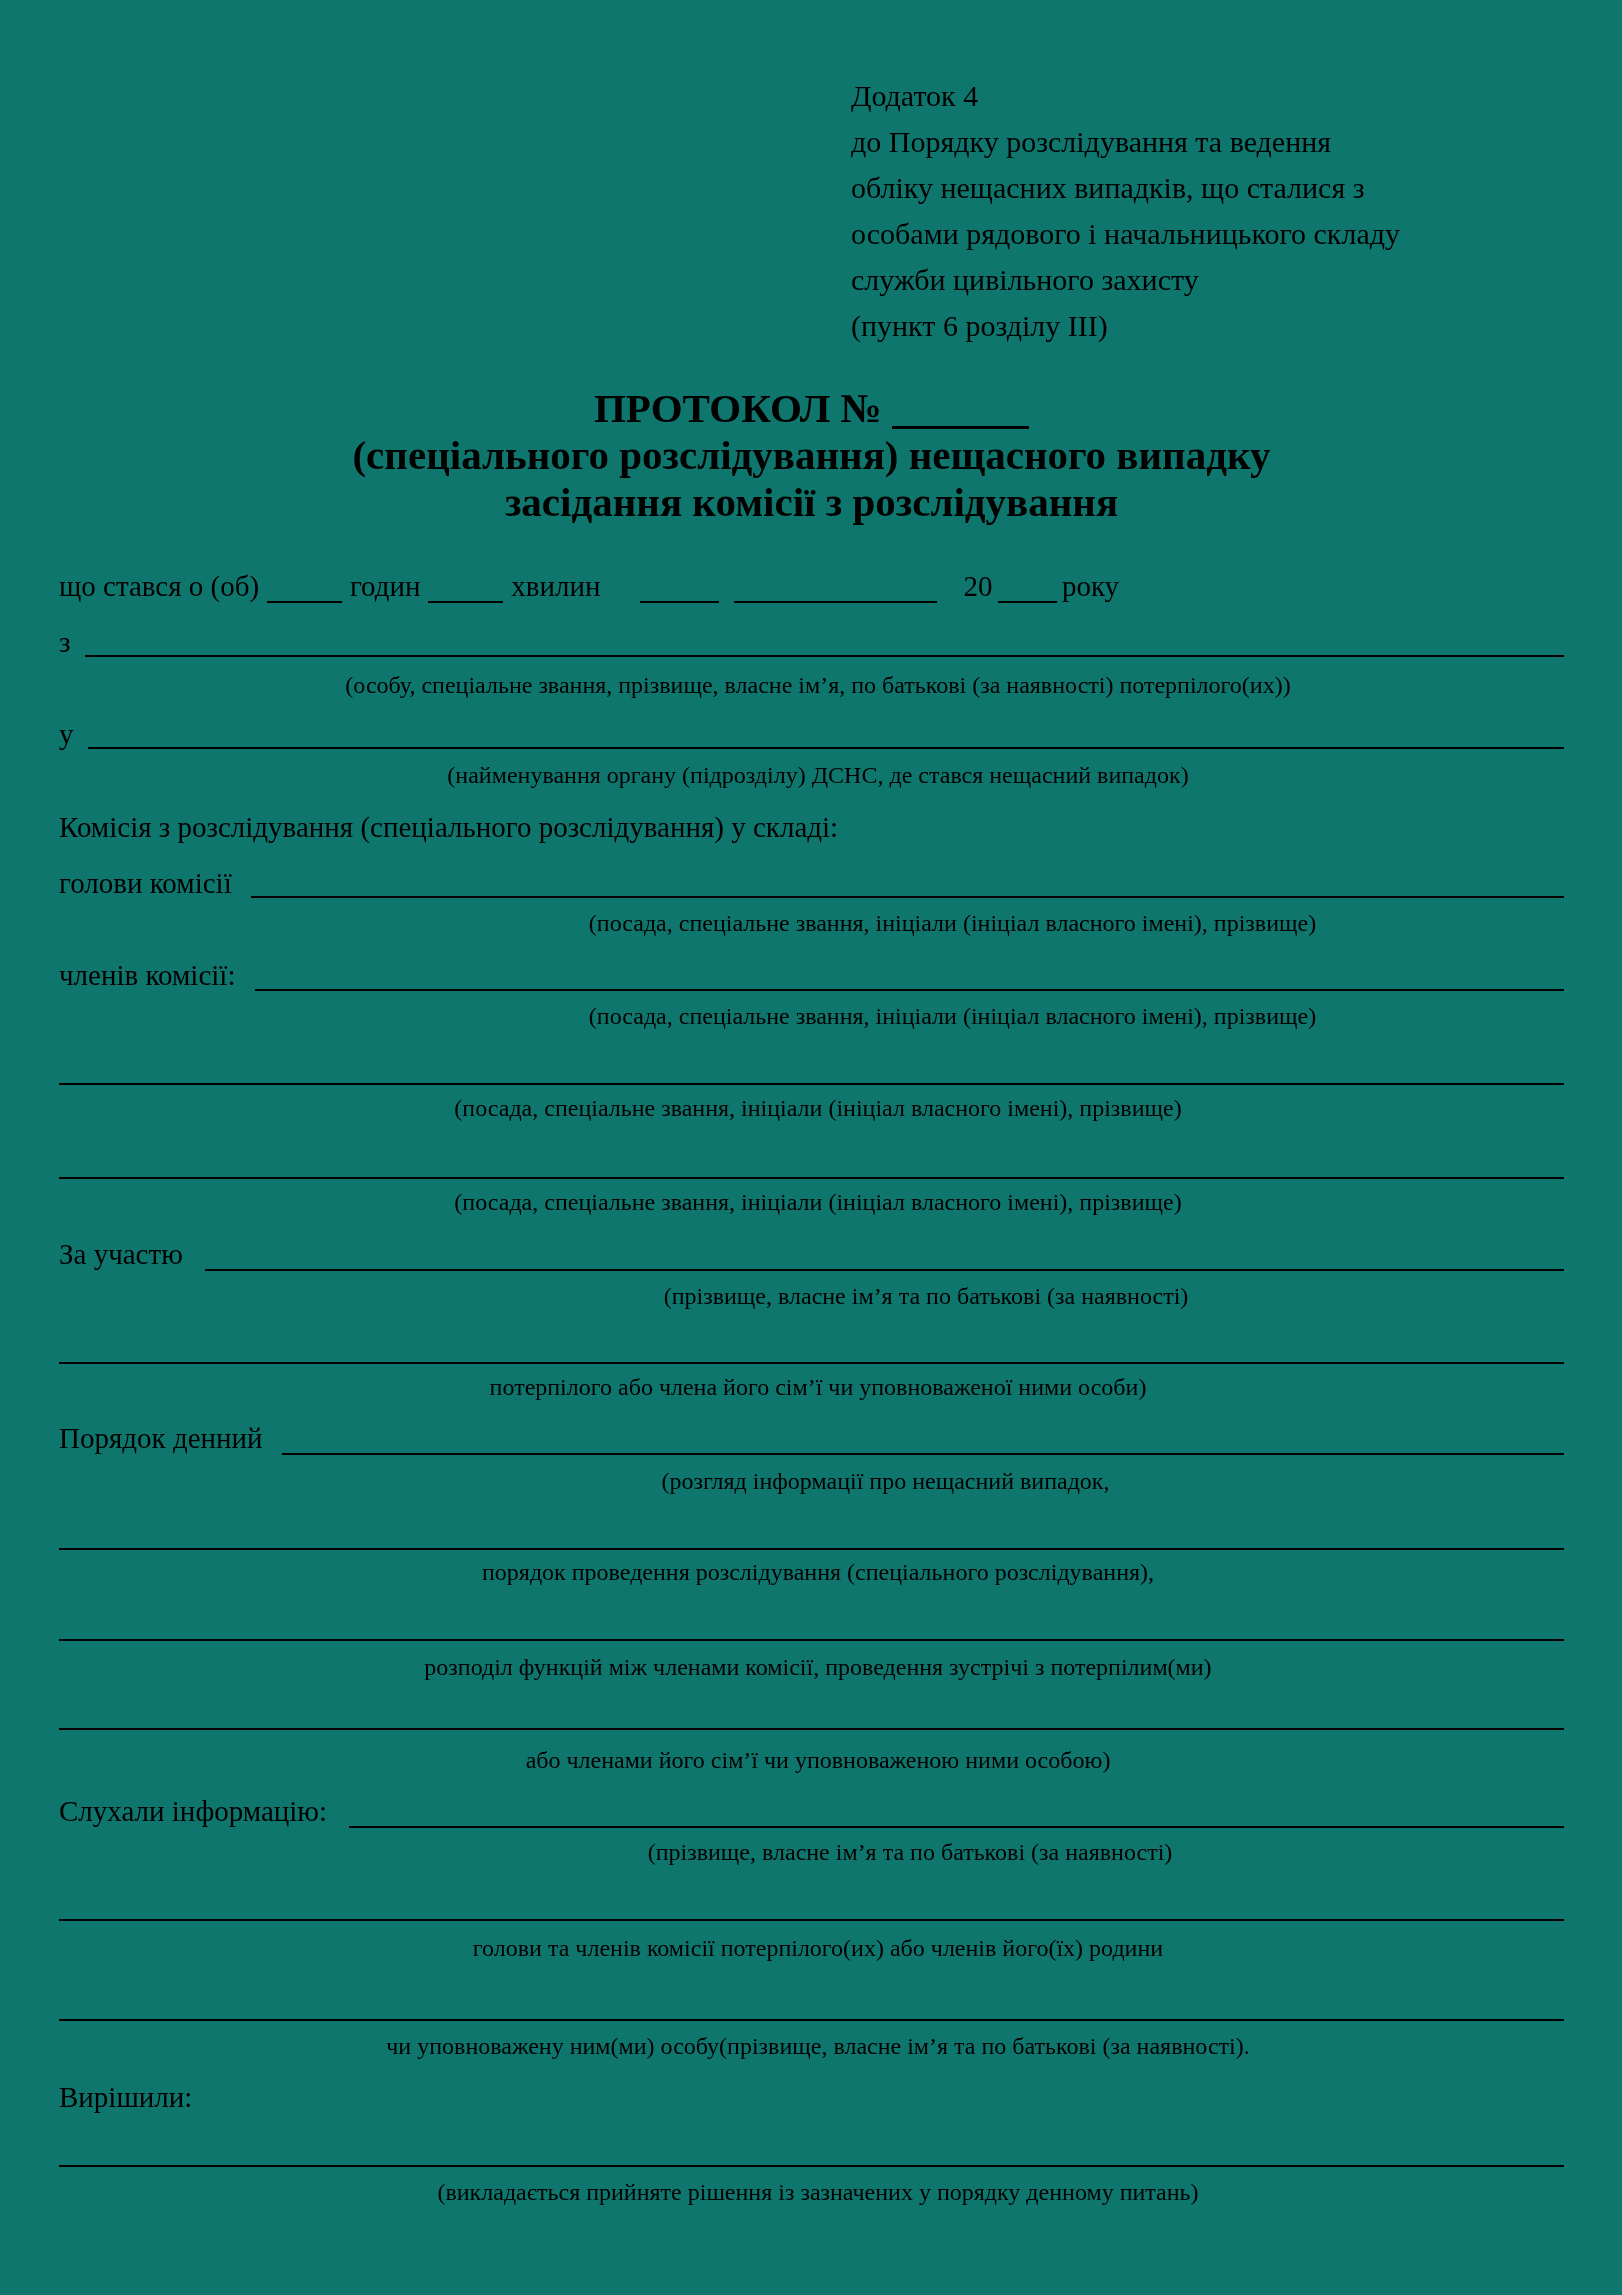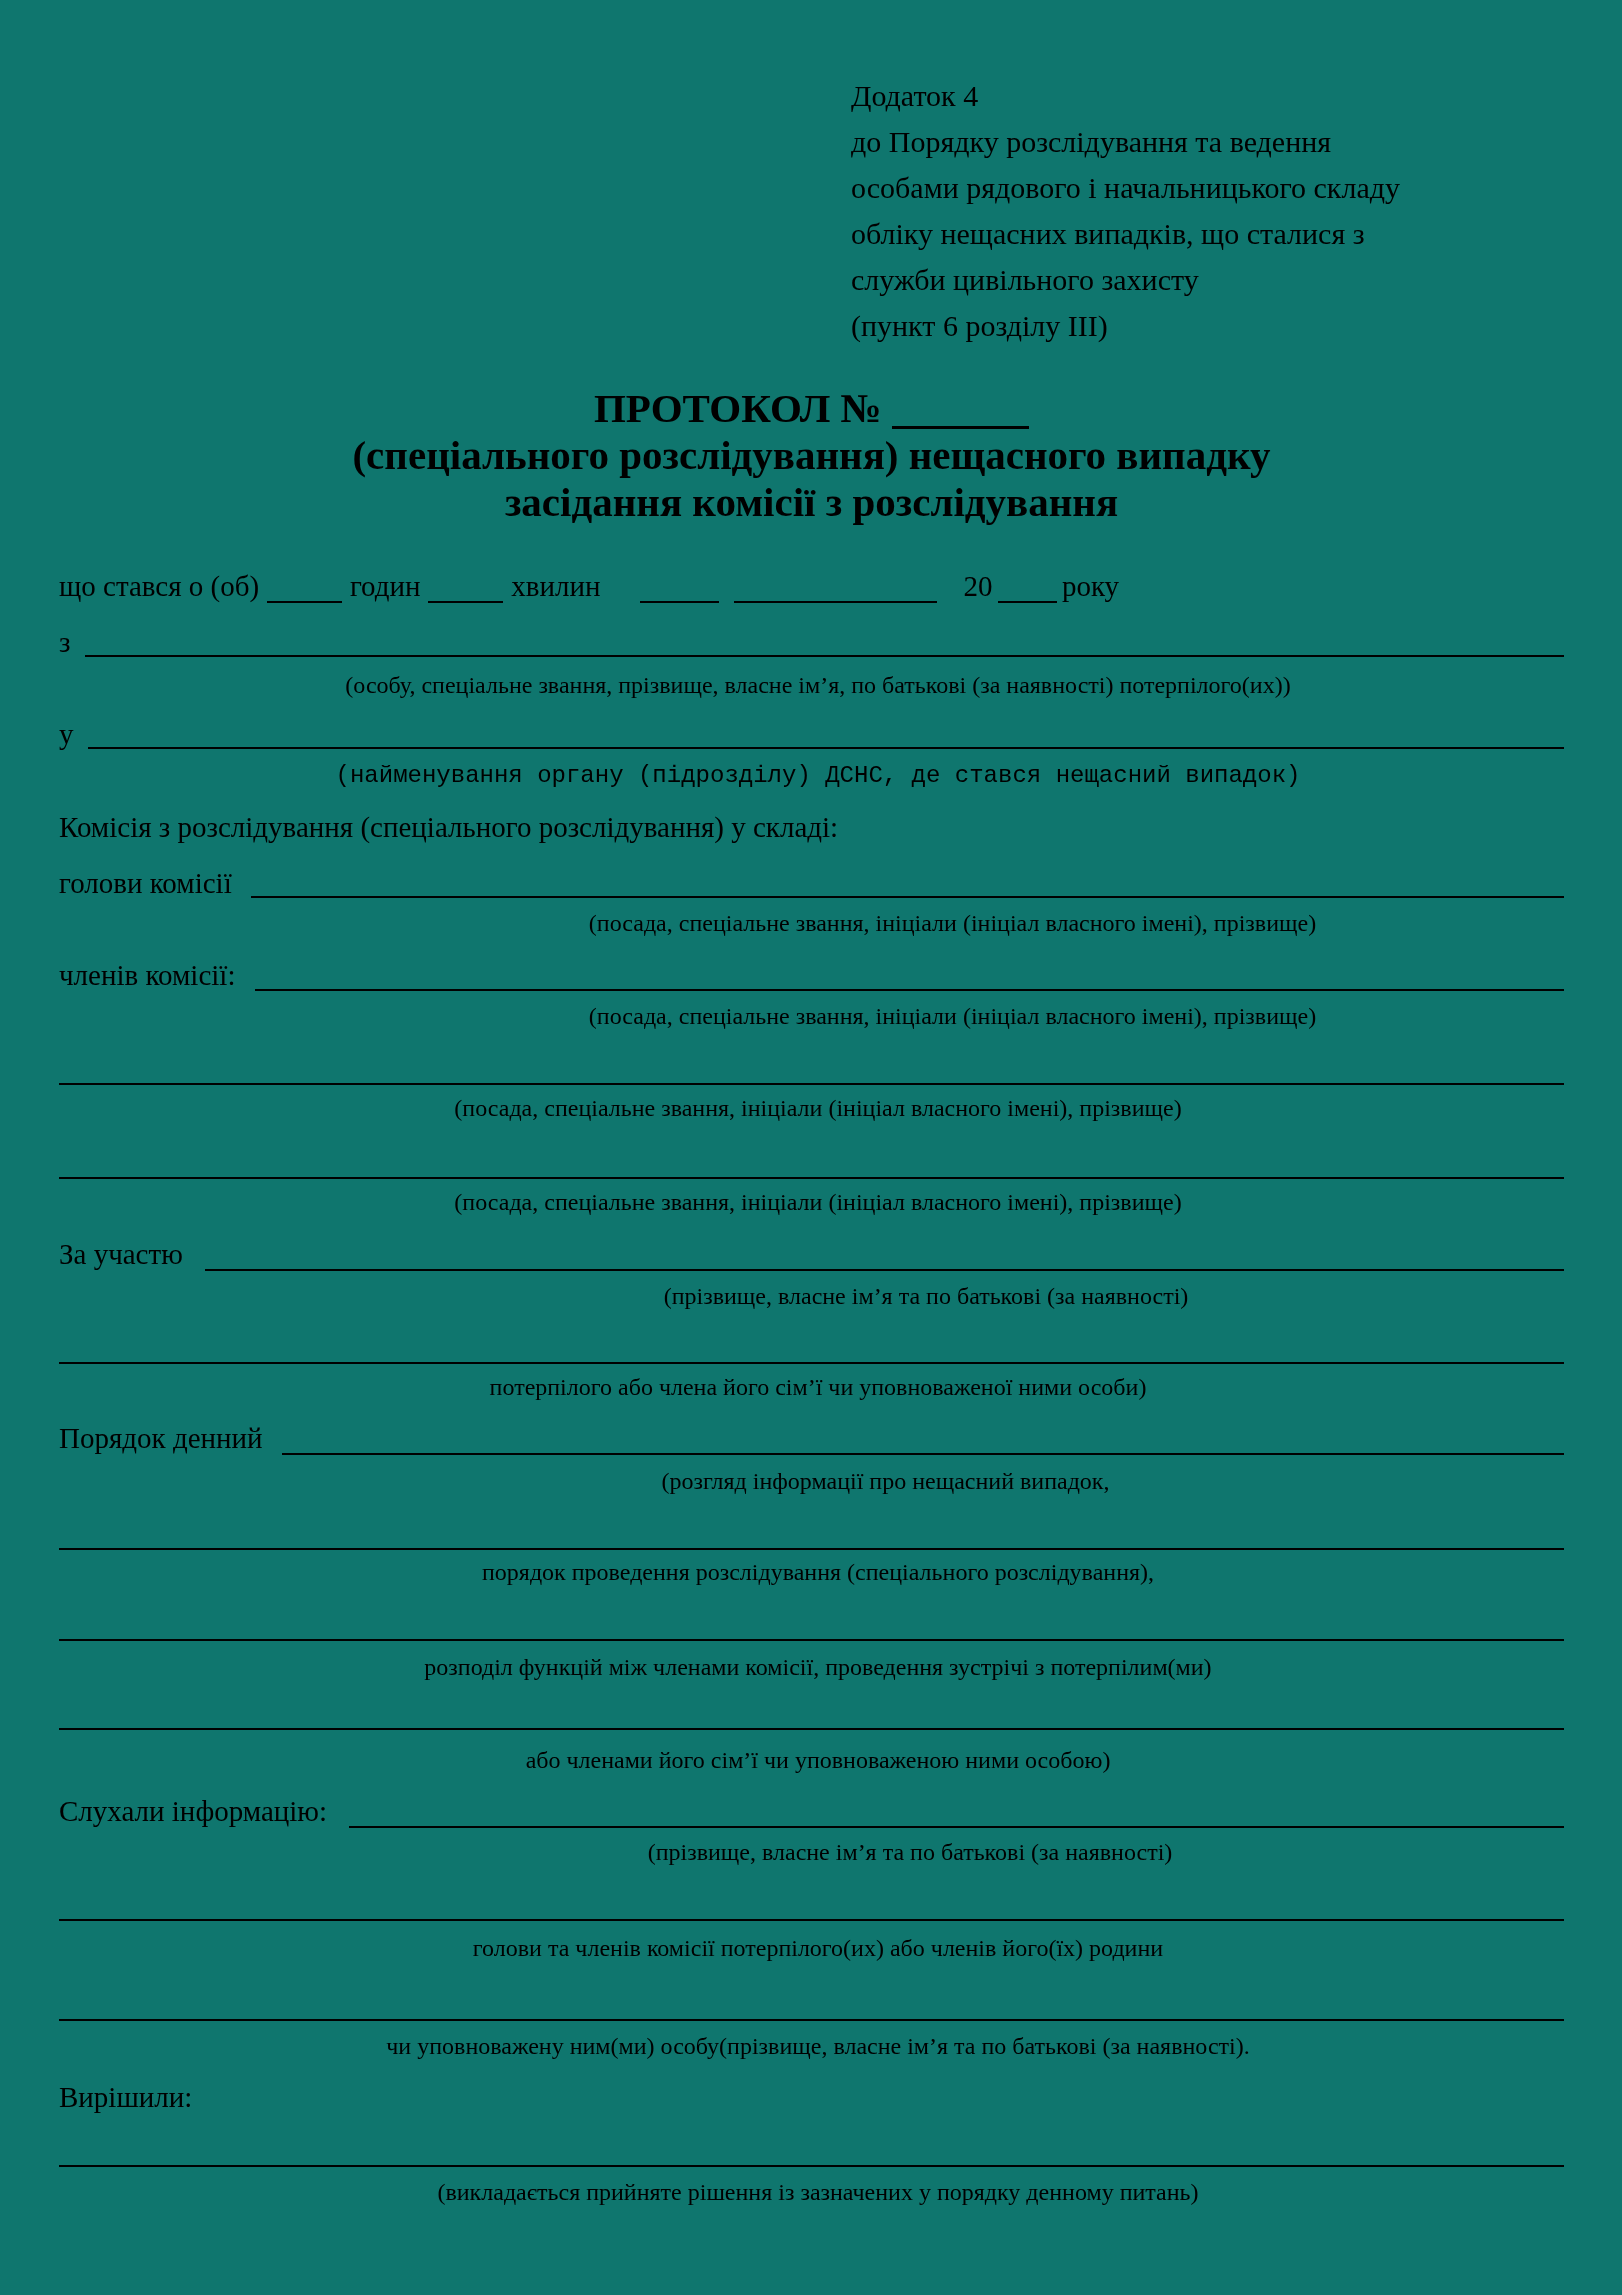--- a/index.html
+++ b/index.html
@@ -86,22 +86,22 @@
   }
 </style>
 </head>
 <body>
 
 <div class="page">
 
   <div class="appendix">
     <div>Додаток 4</div>
     <div>до Порядку розслідування та ведення</div>
+    <div>обліку нещасних випадків, що сталися з</div>
     <div>особами рядового і начальницького складу</div>
-    <div>обліку нещасних випадків, що сталися з</div>
     <div>служби цивільного захисту</div>
     <div>(пункт 6 розділу ІІІ)</div>
   </div>
 
   <div class="title-block">
     <div><span>ПРОТОКОЛ №</span>&nbsp;<span class="title-blank"></span></div>
     <div>(спеціального розслідування) нещасного випадку</div>
     <div>засідання комісії з розслідування</div>
   </div>
 
@@ -112,21 +112,21 @@
   <div class="row flexrow" style="top:628px; height:29px; line-height:29px;">
     <span class="lbl">з</span>
     <span class="fill"></span>
   </div>
   <div class="hint" style="top:672px;">(особу, спеціальне звання, прізвище, власне ім’я, по батькові (за наявності) потерпілого(их))</div>
 
   <div class="row flexrow" style="top:720px; height:29px; line-height:29px;">
     <span class="lbl">у</span>
     <span class="fill"></span>
   </div>
-  <div class="hint" style="top:762px;font-family:Liberation Mono, monospace;">(найменування органу (підрозділу) ДСНС, де стався нещасний випадок)</div>
+  <div class="hint" style="top:762px;">(найменування органу (підрозділу) ДСНС, де стався нещасний випадок)</div>
 
   <div class="row" style="top:811px;">Комісія з розслідування (спеціального розслідування) у складі:</div>
 
   <div class="row flexrow" style="top:868px; height:30px; line-height:30px;">
     <span class="lbl">голови  комісії</span>
     <span class="fill" style="margin-left:19.6px;"></span>
   </div>
   <div class="hint" style="top:910px; left:334px;">(посада, спеціальне звання, ініціали (ініціал власного імені), прізвище)</div>
 
   <div class="row flexrow" style="top:960px; height:31px; line-height:31px;">

